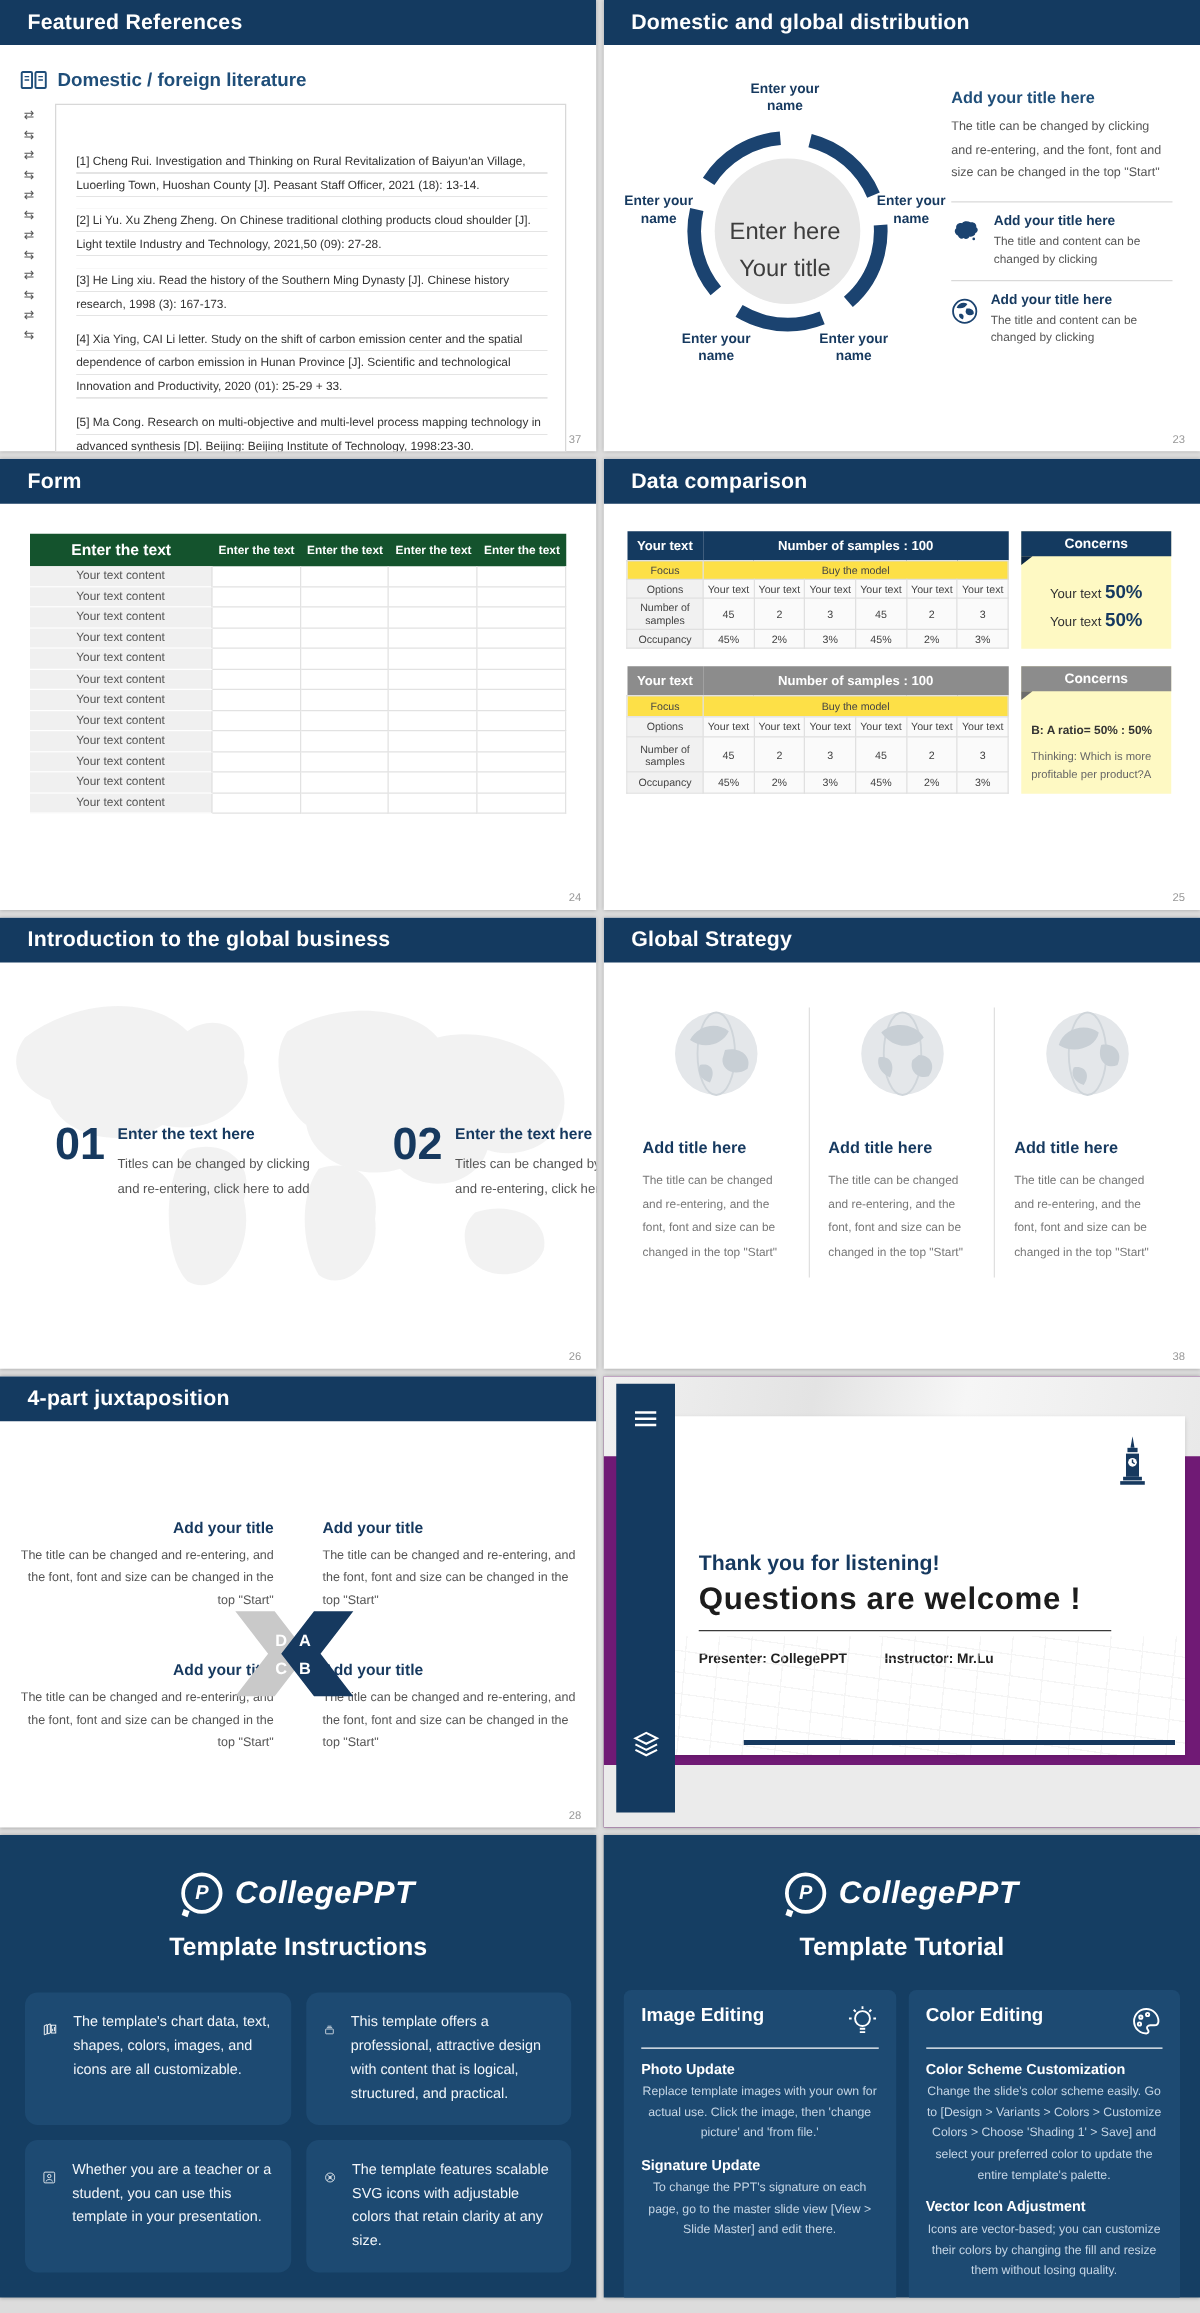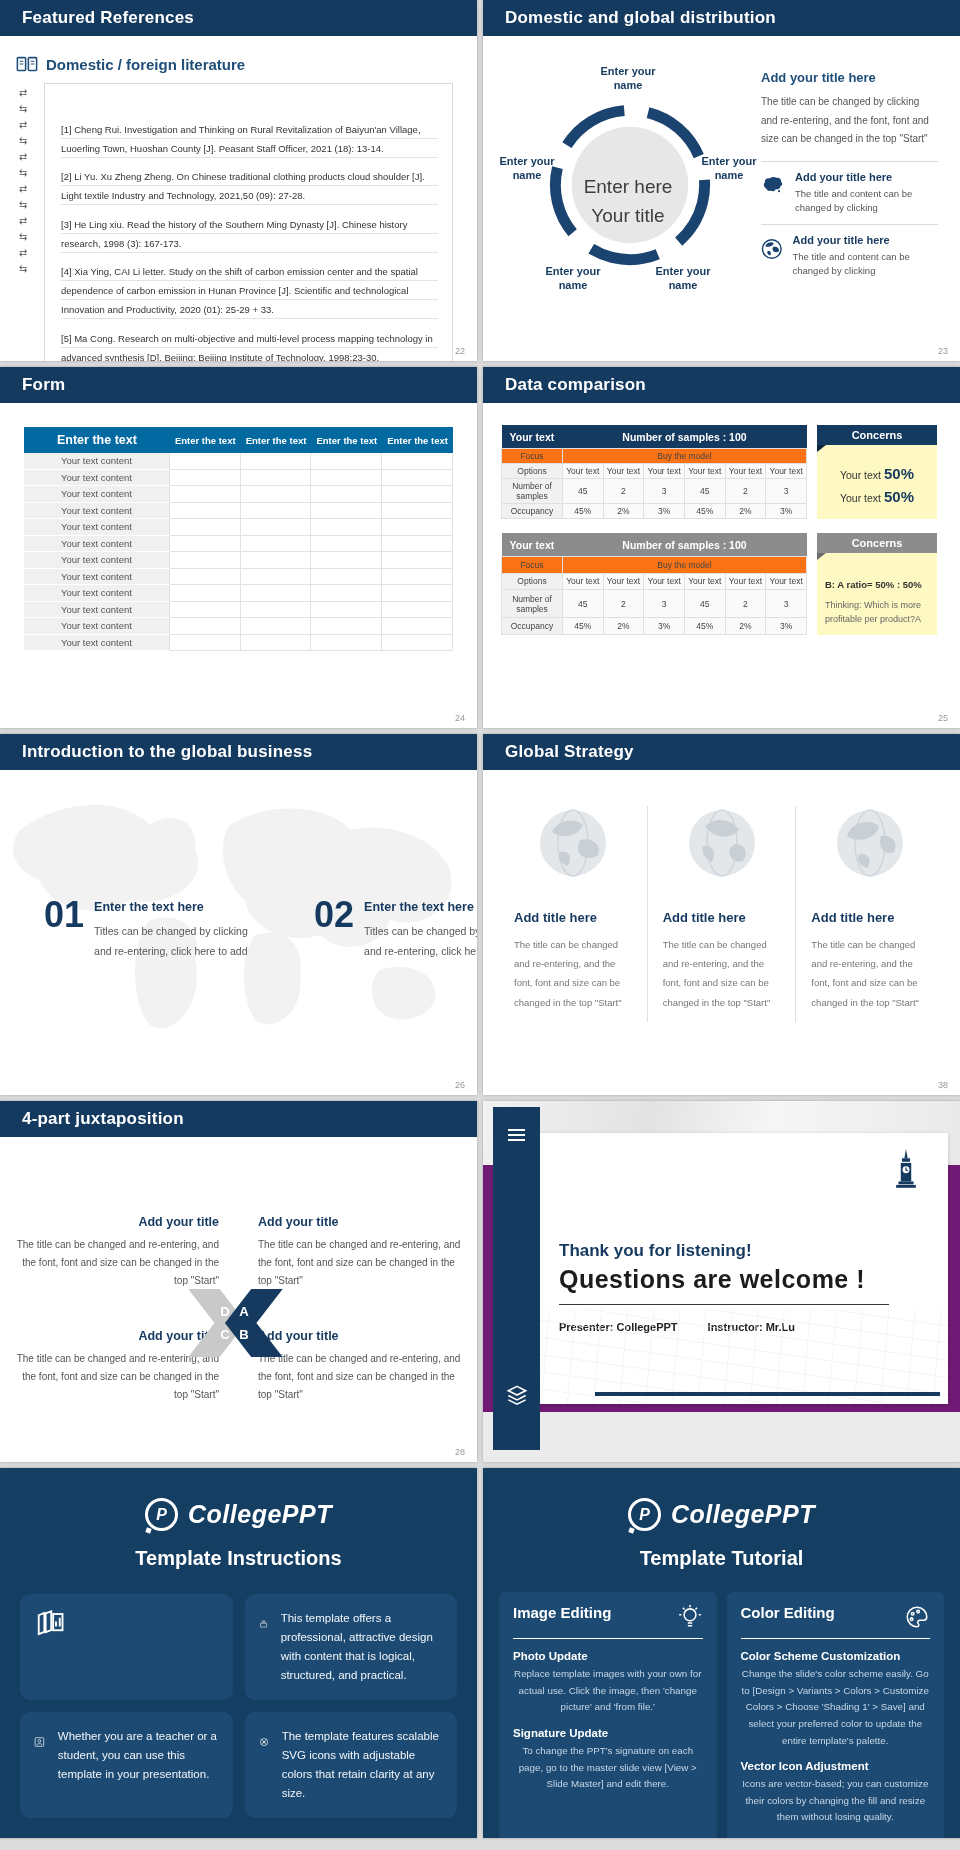--- a/index.html
+++ b/index.html
@@ -26,35 +26,35 @@
   .nlbl.br{right:36px;top:198px;}
   .s23-right{padding:34px 22px 0 14px;}
   .s23-title{color:#1f4e79;font-weight:bold;font-size:13px;margin:0 0 8px;}
   .s23-p{font-size:10px;color:#555;line-height:1.85;margin:0 0 12px;}
   .s23-item{display:flex;gap:10px;align-items:flex-start;padding:9px 0;border-top:1px solid #d9d9d9;}
   .s23-item .t{font-size:11px;font-weight:bold;color:#16395f;margin:0 0 4px;}
   .s23-item .b{font-size:9.5px;color:#555;line-height:1.5;margin:0;}
   
   .ftable{margin:24px 24px 0;}
   .frow{display:grid;grid-template-columns:34% 16.5% 16.5% 16.5% 16.5%;}
-  .fh{background:#0369a1;color:#fff;}
+  .fh{background:#14532d;color:#fff;}
   .fh>div{display:flex;align-items:center;justify-content:center;height:26px;font-weight:bold;font-size:9.5px;}
   .fh>div:first-child{font-size:12.5px;}
   .fb>div{height:15.5px;border-right:1px solid #e2e2e2;border-bottom:1px solid #e2e2e2;}
   .fb>div:first-child{background:#f0f0f0;color:#555;font-size:9.5px;display:flex;align-items:center;justify-content:center;border-bottom:1px solid #fff;}
   
   .s25-body{padding:22px 12px 0 18px;}
   .cmp-group{display:flex;gap:10px;margin-bottom:14px;}
   table.cmp{border-collapse:collapse;width:306px;font-size:8.5px;color:#444;flex:none;}
   table.cmp th,table.cmp td{border:1px solid #e0e0e0;padding:2px 1px;text-align:center;}
   table.cmp tr.main th{border:none;height:19px;font-size:10.5px;color:#fff;}
   .cmp.navy tr.main th{background:#143a60;}
   .cmp.grayh tr.main th{background:#8c8c8c;}
   table.cmp tr.main th:first-child{text-align:left;padding-left:8px;}
-  table.cmp tr.sub td{background:#f97316;color:#444;}
+  table.cmp tr.sub td{background:#fde047;color:#444;}
   table.cmp td{background:#fafafa;}
   table.cmp td.lab{background:#f1f1f1;width:58px;}
   .concerns{position:relative;width:120px;flex:none;background:#fef9c3;align-self:stretch;}
   .con-hd{position:relative;height:20px;display:flex;align-items:center;justify-content:center;color:#fff;font-weight:bold;font-size:11px;}
   .concerns.navy .con-hd{background:#143a60;}
   .concerns.grayh .con-hd{background:#8c8c8c;}
   .con-hd::after{content:'';position:absolute;left:0;top:100%;border-top:7px solid #0c2744;border-right:9px solid transparent;}
   .concerns.grayh .con-hd::after{border-top-color:#6c6c6c;}
   .con-body{padding:20px 8px 8px;text-align:center;}
   .con-line{font-size:10.5px;color:#333;margin-bottom:6px;}
@@ -156,21 +156,21 @@
           <span>⇄</span>
           <span>⇆</span>
       </div>
       <p class="ref">[1] Cheng Rui. Investigation and Thinking on Rural Revitalization of Baiyun'an Village, Luoerling Town, Huoshan County [J]. Peasant Staff Officer, 2021 (18): 13-14.</p>
       <p class="ref">[2] Li Yu. Xu Zheng Zheng. On Chinese traditional clothing products cloud shoulder [J]. Light textile Industry and Technology, 2021,50 (09): 27-28.</p>
       <p class="ref">[3] He Ling xiu. Read the history of the Southern Ming Dynasty [J]. Chinese history research, 1998 (3): 167-173.</p>
       <p class="ref">[4] Xia Ying, CAI Li letter. Study on the shift of carbon emission center and the spatial dependence of carbon emission in Hunan Province [J]. Scientific and technological Innovation and Productivity, 2020 (01): 25-29 + 33.</p>
       <p class="ref">[5] Ma Cong. Research on multi-objective and multi-level process mapping technology in advanced synthesis [D]. Beijing: Beijing Institute of Technology, 1998:23-30.</p>
 
     </div>
-    <div class="pagenum">22</div>
+    <div class="pagenum">37</div>
   </div>
 
   <div class="slide">
     <div class="hdr">
         <span>Domestic and global distribution</span>
       </div>
     <div class="s23-body">
       <div class="ring-wrap">
         <svg class="ring-svg" width="182" height="182" viewBox="0 0 200 200">
           <circle cx="100" cy="100" r="64" fill="#e7e7e7"></circle>
@@ -575,20 +575,21 @@
     <div class="cards">
       <div class="card">
         <svg width="32" height="30" viewBox="0 0 24 24">
             <g fill="none" stroke="#fff" stroke-width="1.5">
               <path d="M3,5 l4.5,-1.8 v15 l-4.5,1.8 z"></path>
               <path d="M8.5,3.5 l4.5,-1.6 v15 l-4.5,1.7 z"></path>
               <rect x="14.5" y="4" width="7.5" height="13"></rect>
               <path d="M16.8,14 v-4 M19.8,14 v-7"></path>
             </g>
           </svg>
+        <p>The template's chart data, text, shapes, colors, images, and icons are all customizable.</p>
       </div>
       <div class="card">
         <svg width="30" height="30" viewBox="0 0 24 24">
             <g fill="none" stroke="#fff" stroke-width="1.5">
               <rect x="4" y="10" width="16" height="10" rx="1"></rect>
               <path d="M6.5,7 h11 M8,4 h8"></path>
             </g>
           </svg>
         <p>This template offers a professional, attractive design with content that is logical, structured, and practical.</p>
       </div>

